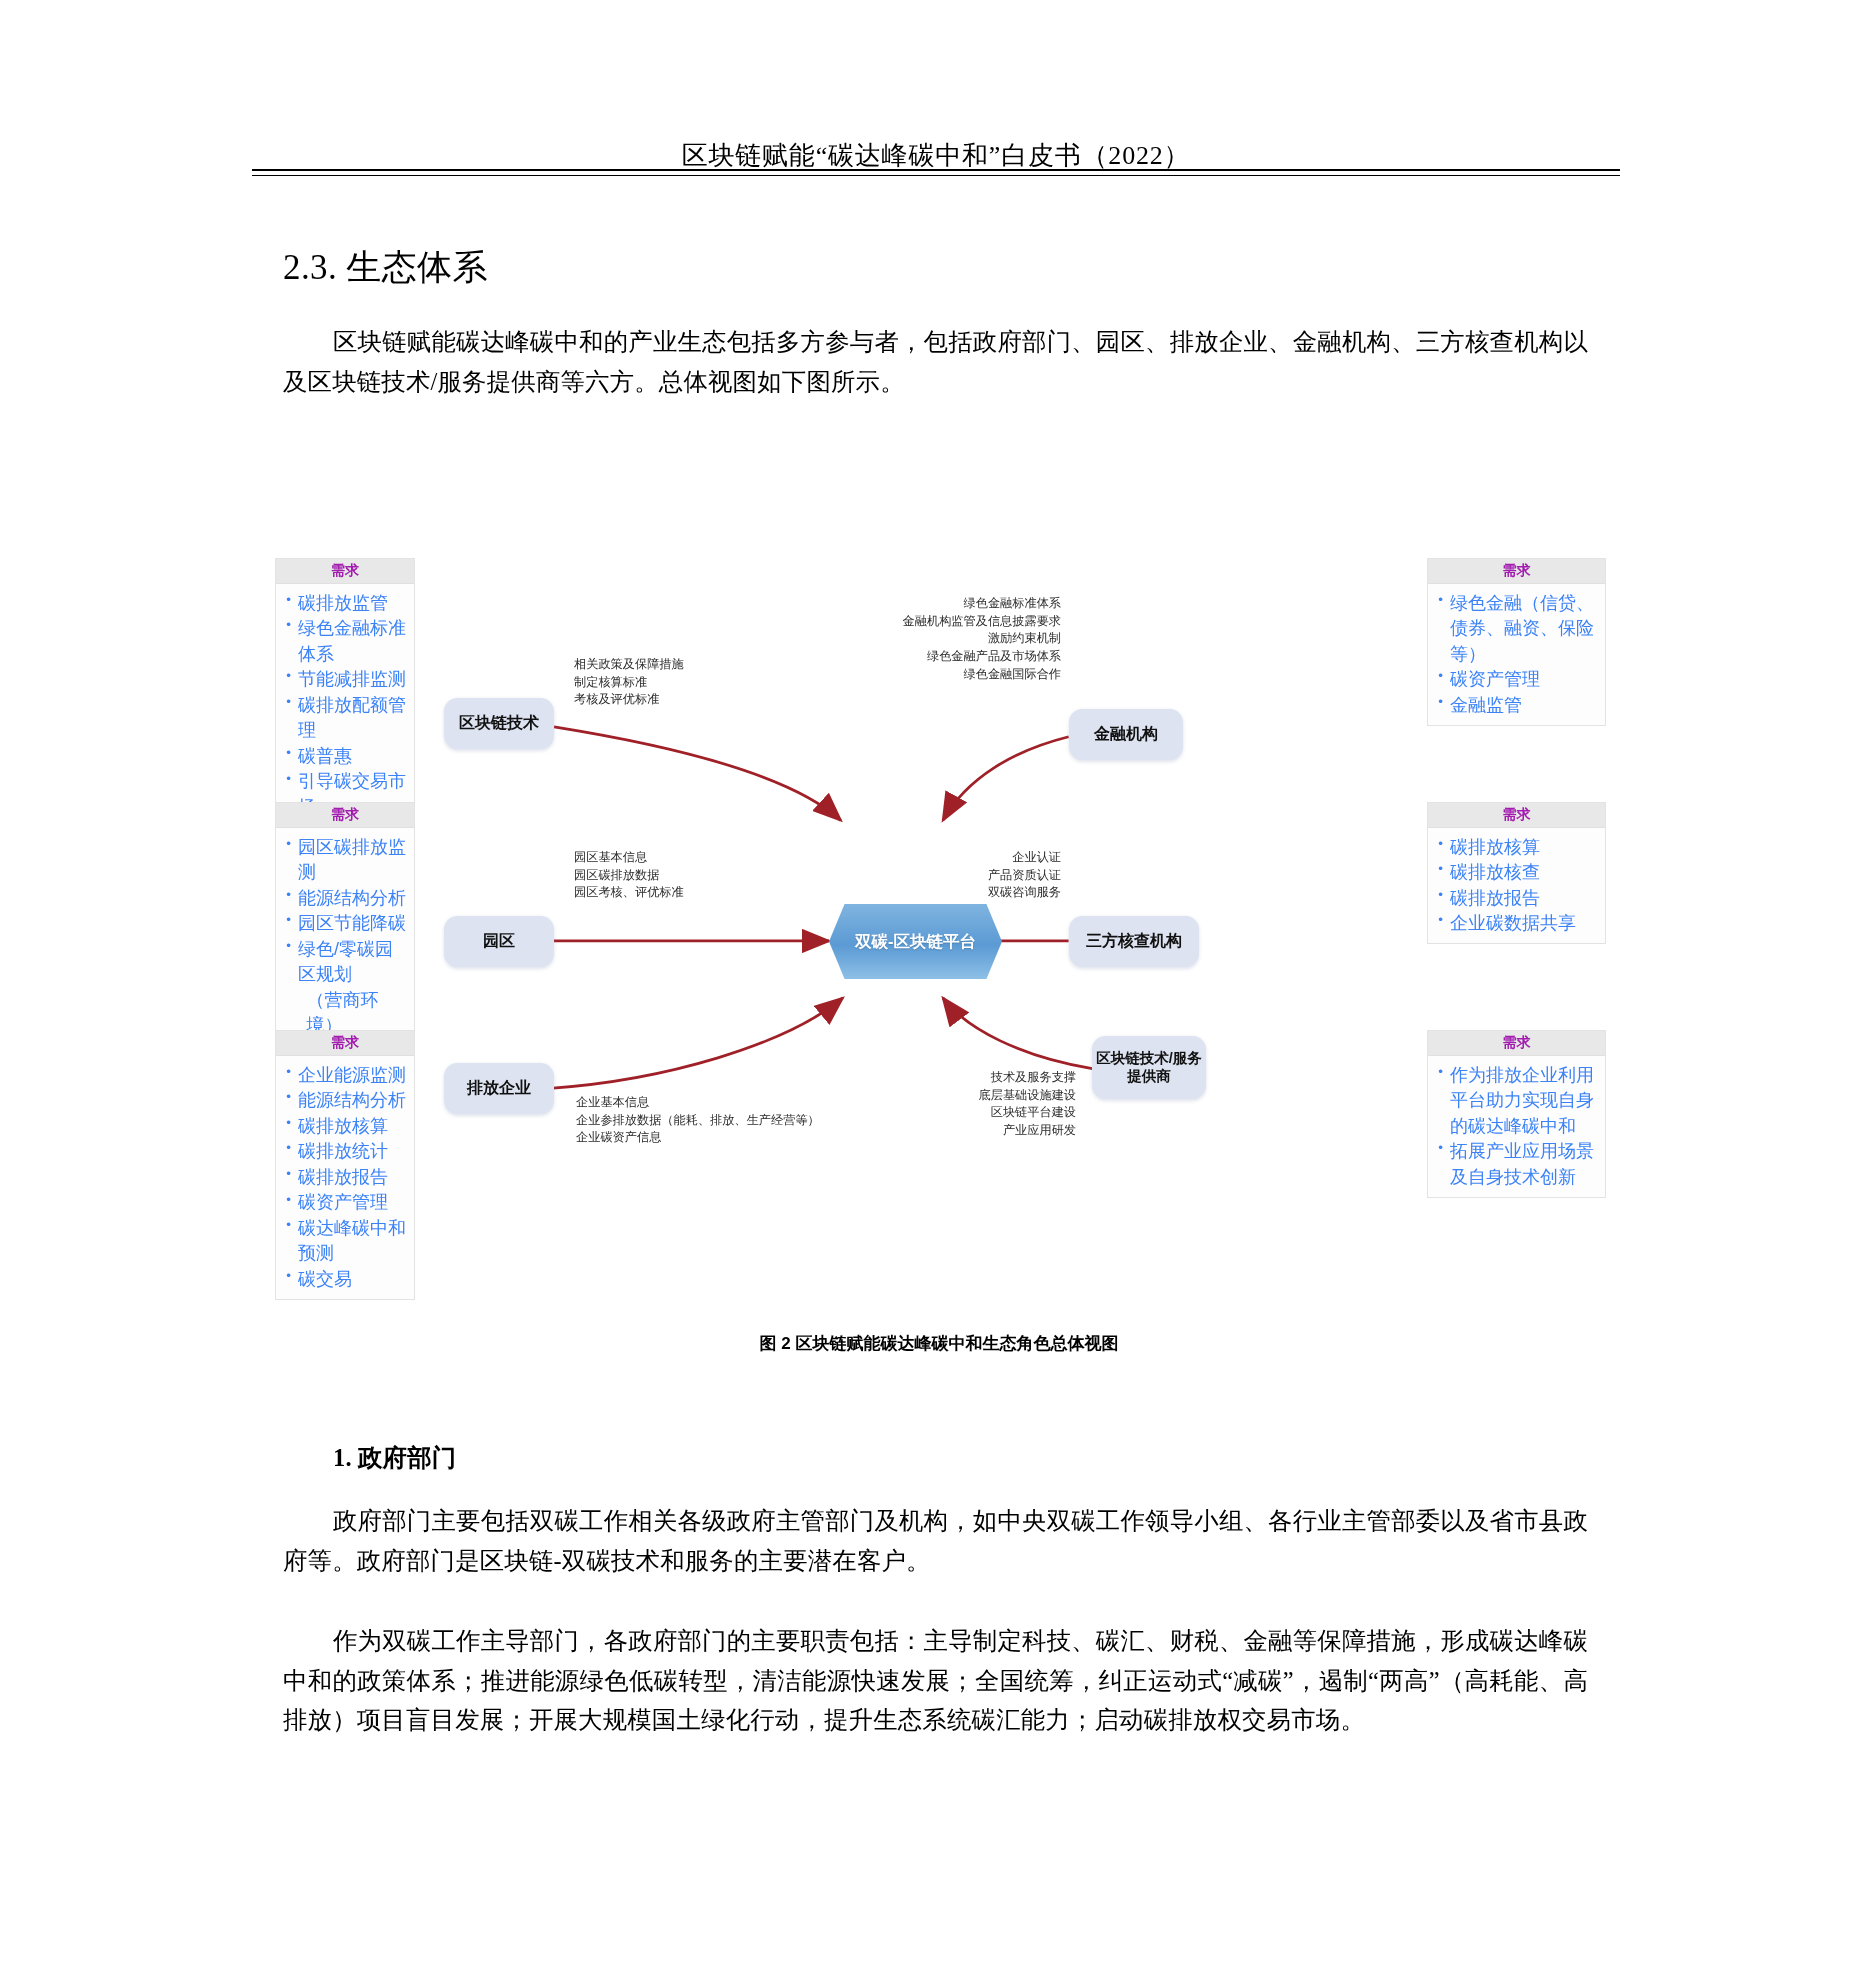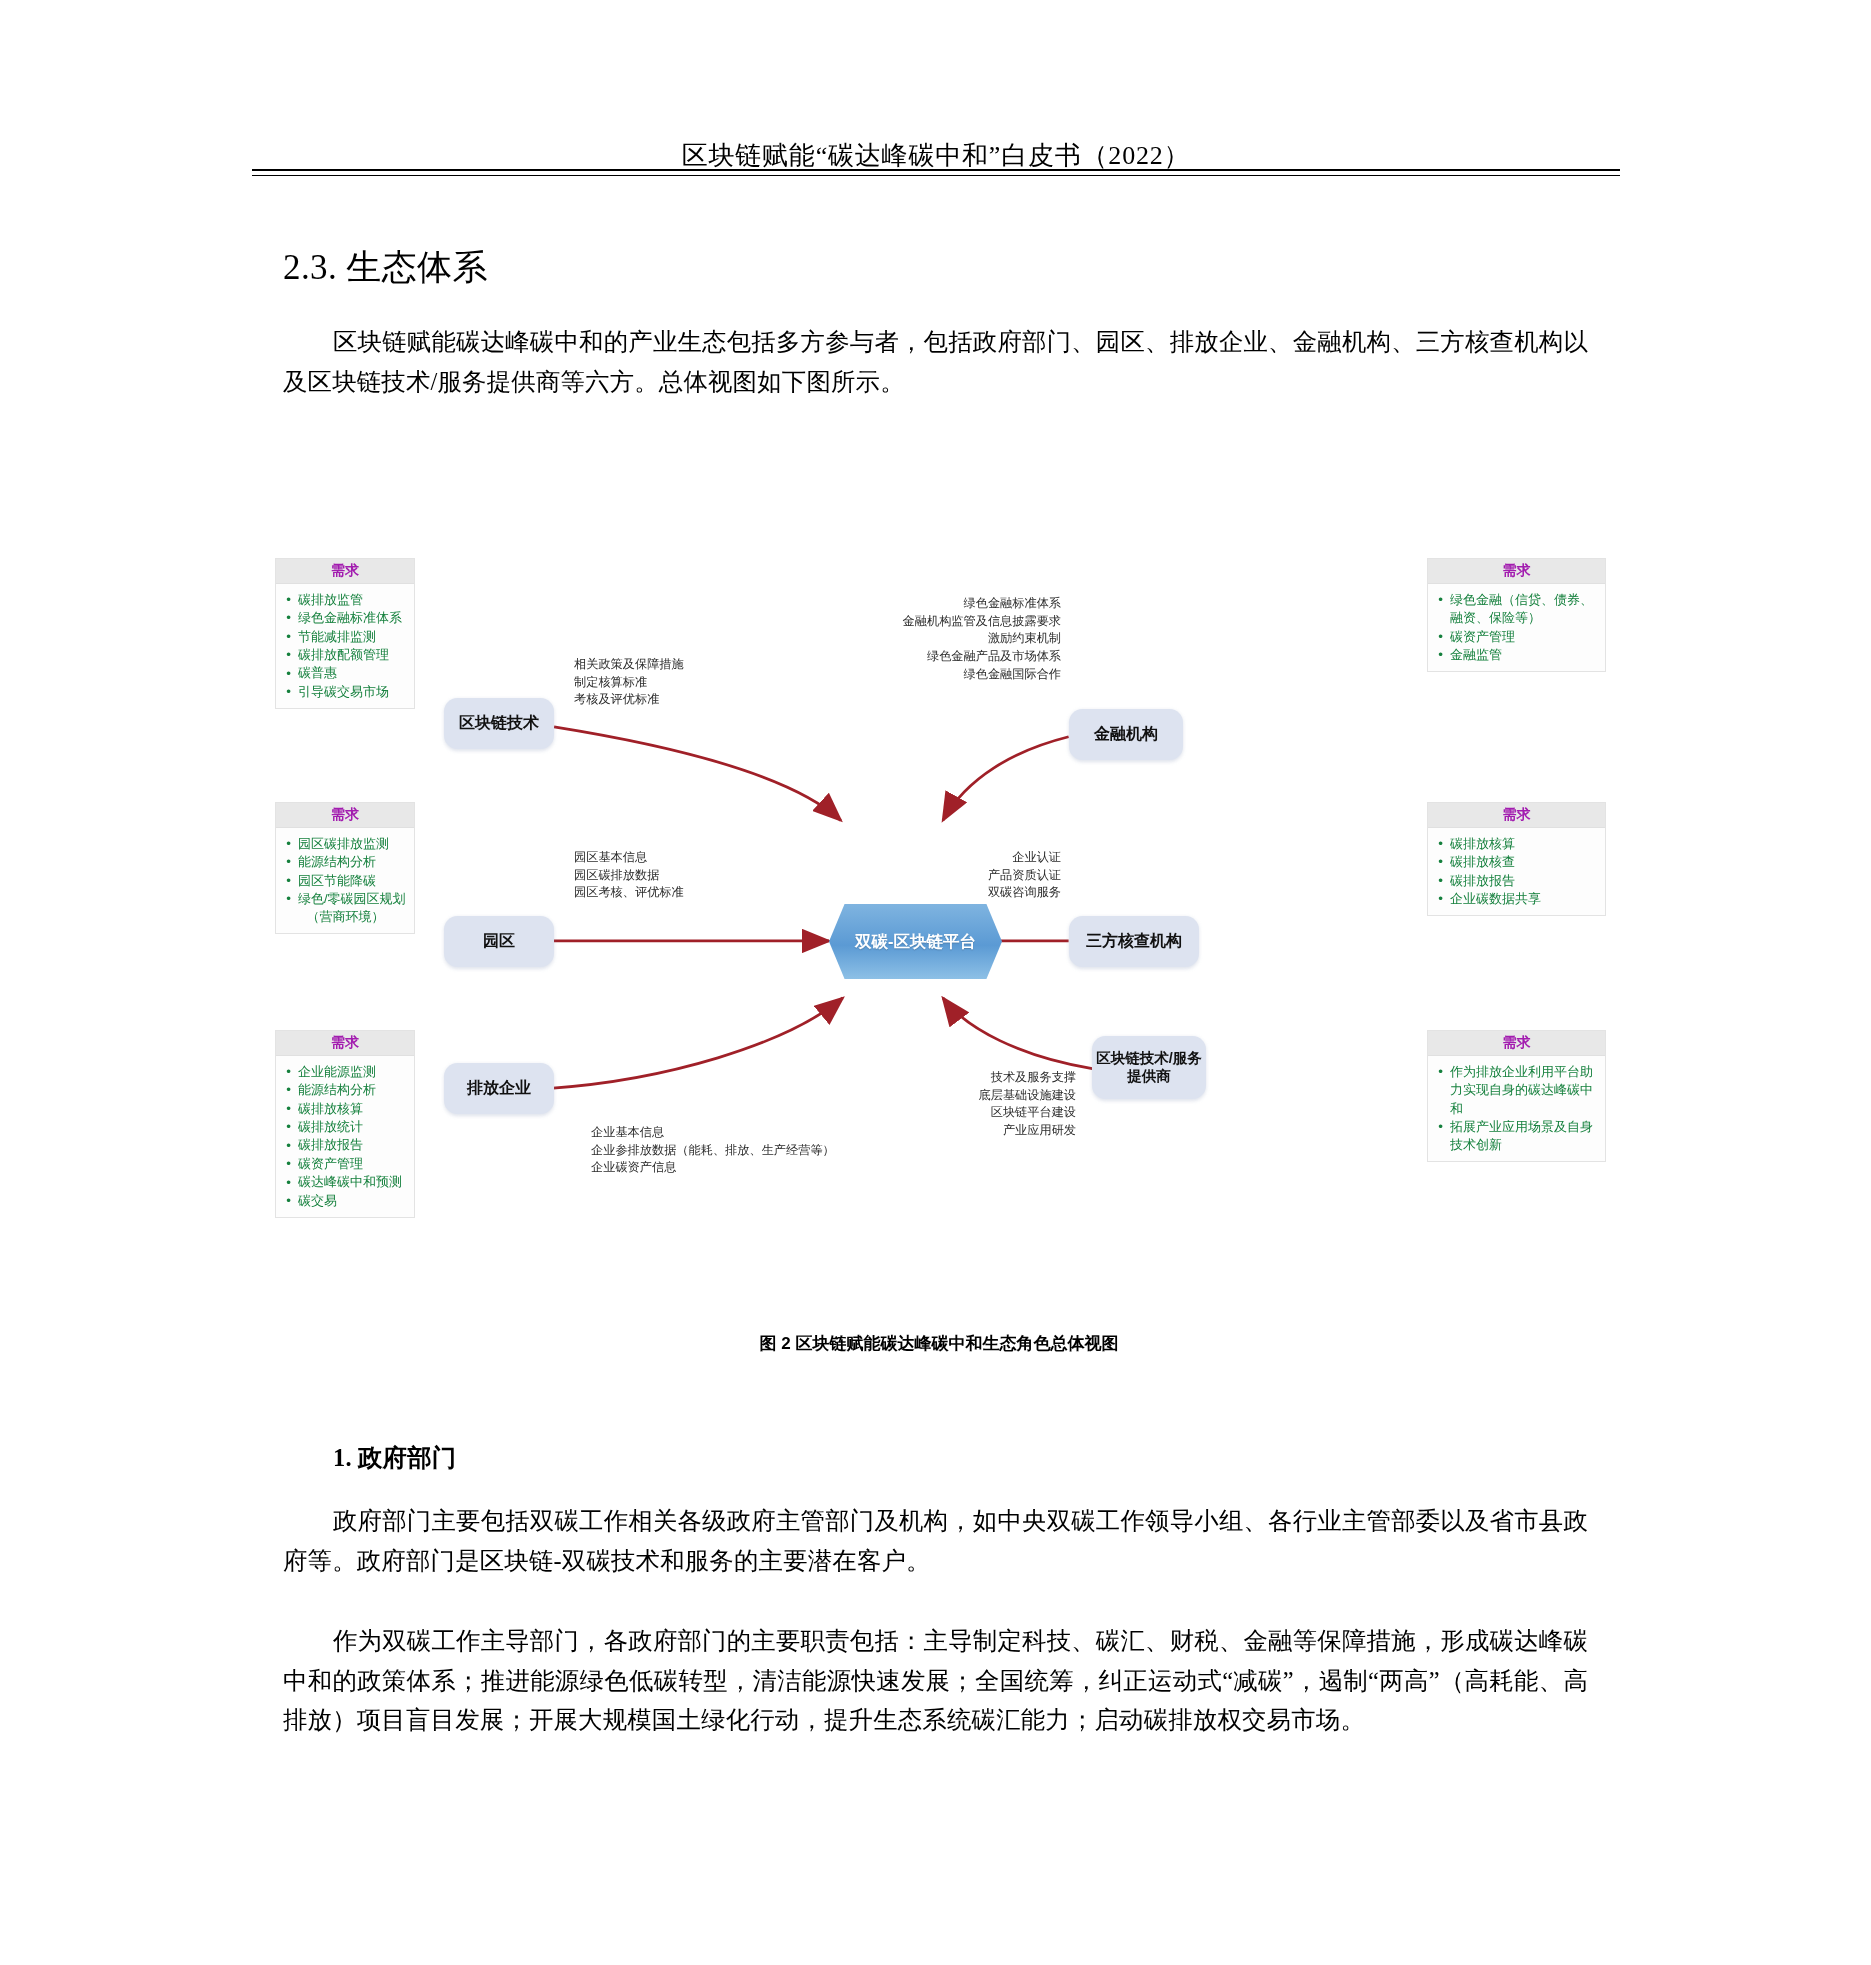--- a/index.html
+++ b/index.html
@@ -29,21 +29,21 @@
   .bold { font-weight:bold; }
 
   
   .figure { position:absolute; left:275px; top:558px; width:1328px; height:762px; }
 
   .reqbox { position:absolute; background:#fdfdfd; border:0.8px solid #e3e3e3; }
   .reqbox .rhead { background:#e8e8e8; border-bottom:0.8px solid #e0e0e0;
                    text-align:center; font-weight:bold; font-size:14px; padding:2.8px 0 3.5px;
                    font-family:"Liberation Sans","DejaVu Sans",sans-serif; color:#a21caf; }
   .reqbox ul { list-style:none; margin:0; padding:6.3px 3.9px 6.3px 8.6px; }
-  .reqbox li { font-size:13px; line-height:1.42; color:#15803d; padding-left:13.4px;
+  .reqbox li { font-size:18px; line-height:1.42; color:#3b82f6; padding-left:13.4px;
                position:relative; font-family:"Liberation Sans","DejaVu Sans",sans-serif; }
   .reqbox li.nobullet { padding-left:22px; }
   .reqbox li::before { content:"•"; position:absolute; left:1.6px; top:-0.8px; font-size:13.4px; }
   .reqbox li.nobullet::before { content:""; }
 
   
   .node { position:absolute; background:#dde3f0; border-radius:13.4px;
           display:flex; align-items:center; justify-content:center; text-align:center;
           font-family:"Liberation Sans","DejaVu Sans",sans-serif;
           font-weight:bold; font-size:16px; color:#111;
@@ -197,21 +197,21 @@
 绿色金融国际合作</div>
 
     <div class="flowtxt l" style="left:299px; top:291px; width:244px;">园区基本信息
 园区碳排放数据
 园区考核、评优标准</div>
 
     <div class="flowtxt r" style="left:542px; top:291px; width:244px;">企业认证
 产品资质认证
 双碳咨询服务</div>
 
-    <div class="flowtxt l" style="left:316px; top:536px; width:464px;margin-top:30px;">企业基本信息
+    <div class="flowtxt l" style="left:301px; top:536px; width:464px;">企业基本信息
 企业参排放数据（能耗、排放、生产经营等）
 企业碳资产信息</div>
 
     <div class="flowtxt r" style="left:542px; top:511px; width:259px;">技术及服务支撑
 底层基础设施建设
 区块链平台建设
 产业应用研发</div>
   </div>
 
   <div class="figcaption">图 2   区块链赋能碳达峰碳中和生态角色总体视图</div>

